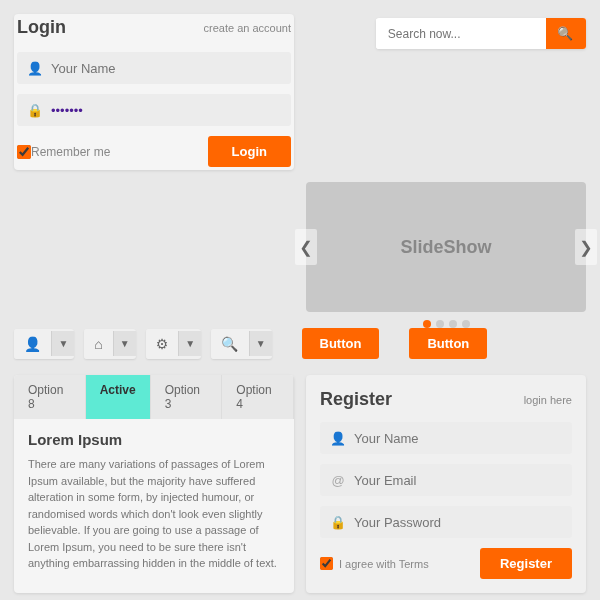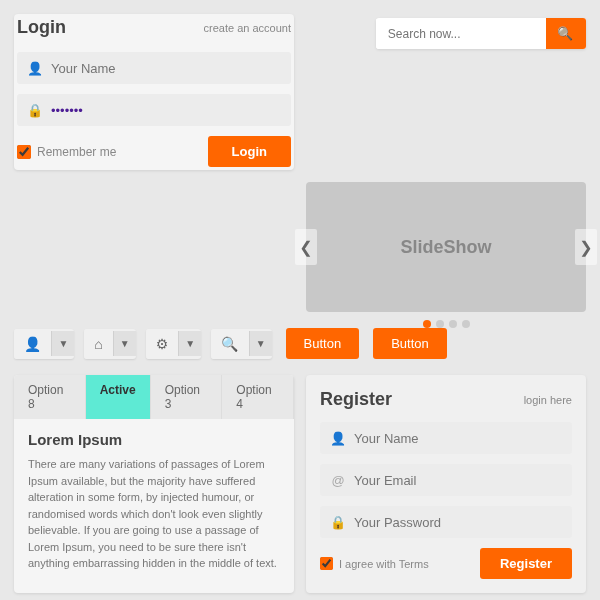--- a/index.html
+++ b/index.html
@@ -74,21 +74,20 @@
     }
     .login-footer {
       display: flex;
       align-items: center;
       justify-content: space-between;
       margin-top: 8px;
     }
     .remember-me {
       display: flex;
       align-items: center;
-      gap: 6px;
       font-size: 12px;
       color: #888;
     }
     .remember-me input[type="checkbox"] {
       accent-color: #f60;
       width: 14px;
       height: 14px;
     }
     .btn-login {
       background: #f60;
@@ -218,22 +217,22 @@
       border-left: 1px solid #d0d0d0;
     }
     .btn-orange {
       background: #f60;
       color: white;
       border: none;
       border-radius: 3px;
       padding: 8px 18px;
       font-size: 13px;
       cursor: pointer;
-      font-weight: normal;
-      margin-left: 4px;
+      font-weight: bold;
+      margin-left: 20px;
     }
 
     
     .tabs-content {
       background: #f5f5f5;
       border-radius: 4px;
       overflow: hidden;
       box-shadow: 0 1px 3px rgba(0,0,0,0.1);
     }
     .tabs-bar {

